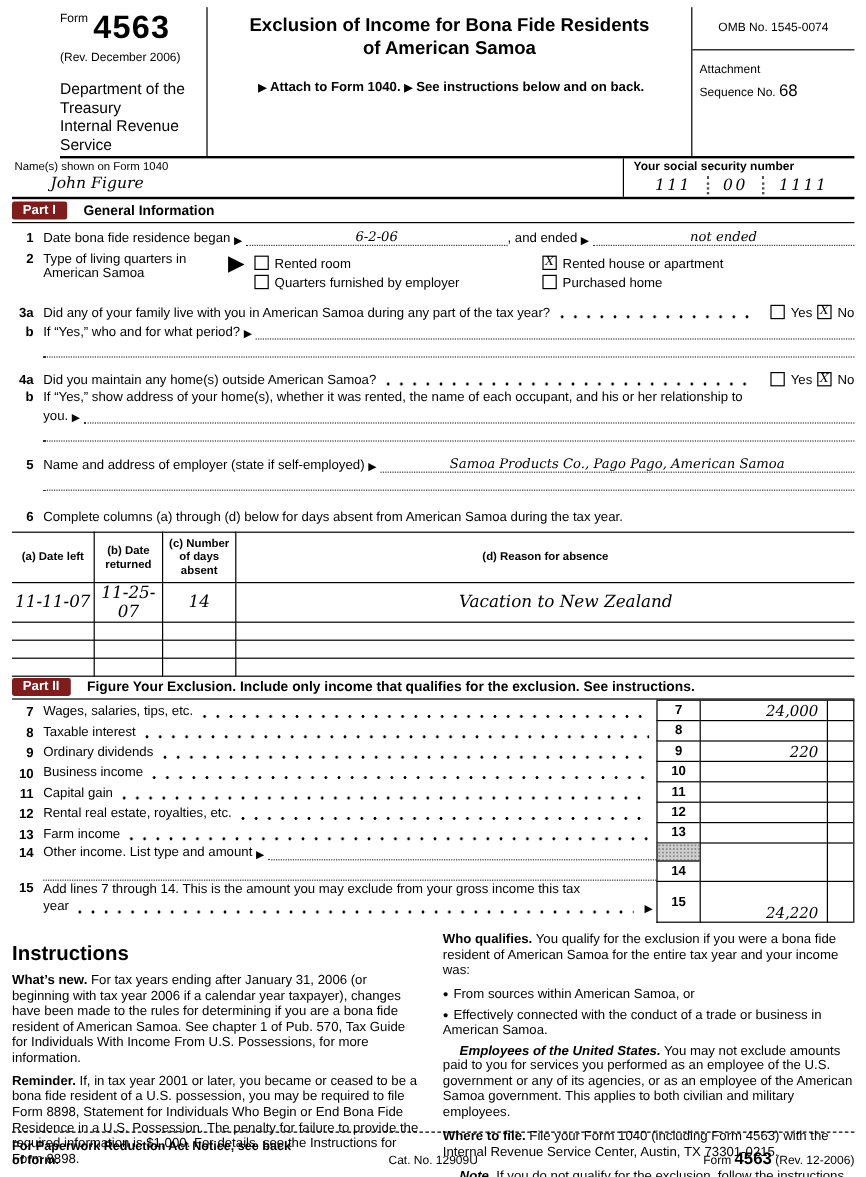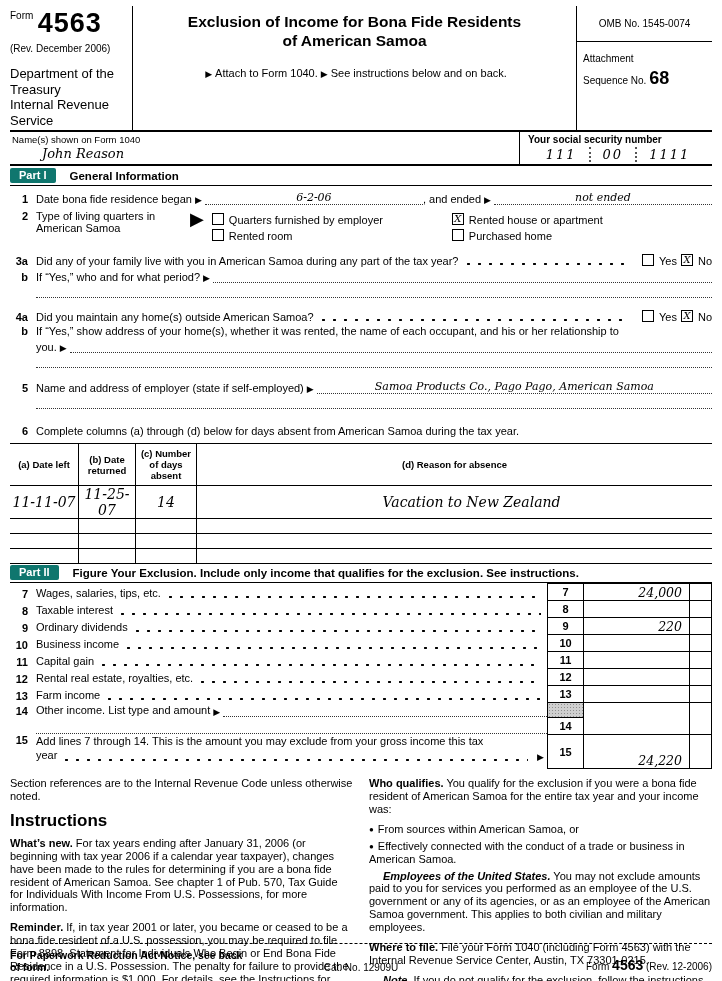--- a/index.html
+++ b/index.html
@@ -1,46 +1,46 @@
 <!DOCTYPE html>
 <html><head>
 <meta charset="utf-8">
 <style>
   html,body{margin:0;padding:0;background:#f2f2f2;}
   .page{width:722px;height:981px;background:#fff;margin:0 auto;position:relative;
         font-family:"Liberation Sans",sans-serif;color:#000;overflow:hidden;
         padding:6px 10px 0 10px;box-sizing:border-box;}
   
-  .hdr{display:flex;border-bottom:2px solid #000;}
+  .hdr{display:flex;border-bottom:2px solid #000;margin-left:40px;}
   .hdr-left{width:118px;padding:4px 4px 2px 0;border-right:1.5px solid #000;}
   .form-word{font-size:10px;vertical-align:top;}
   .form-num{font-size:27px;font-weight:bold;letter-spacing:1px;line-height:1;}
   .rev{font-size:10px;margin-top:6px;}
   .agency{font-size:13px;margin-top:12px;line-height:1.2;}
   .hdr-center{flex:1;text-align:center;padding:6px 6px 2px 6px;}
   .title{font-size:15.5px;font-weight:bold;line-height:1.25;}
-  .attach-line{font-size:11px;font-weight:normal;margin-top:16px;display:flex;justify-content:center;}
+  .attach-line{font-size:11px;font-weight:bold;margin-top:16px;display:flex;justify-content:center;}
   .hdr-right{width:135px;border-left:1.5px solid #000;display:flex;flex-direction:column;}
   .omb{font-size:10px;padding:12px 6px;text-align:center;border-bottom:1.5px solid #000;}
   .attach-seq{font-size:10px;padding:10px 6px;line-height:1.35;}
-  .seq-num{font-size:18px;font-weight:bold;}
+  .seq-num{font-size:14px;font-weight:normal;}
   
   .name-row{display:flex;border-bottom:2px solid #000;}
   .name-cell{flex:1;padding:2px 0 1px 2px;}
   .small-label{font-size:9.5px;}
   .hand{font-family:"DejaVu Serif",serif;font-style:italic;}
   .name-val{font-size:13px;margin:1px 0 2px 30px;}
   .ssn-cell{width:180px;border-left:1.5px solid #000;padding:2px 4px 1px 8px;}
   .ssn-label{font-size:10px;font-weight:bold;}
   .ssn-num{font-size:13px;text-align:center;margin-top:2px;display:flex;justify-content:center;align-items:center;}
   .ssn-num span{letter-spacing:2px;}
   .ssn-mid{border-left:2px dotted #555;border-right:2px dotted #555;padding:0 12px;margin:0 12px;}
   
   .part-bar{display:flex;align-items:center;border-bottom:1.5px solid #000;padding:1px 0 2px 0;margin-top:1px;}
-  .part-tag{background:#0f766e;color:#fff;font-weight:bold;font-size:11px;padding:1px 9px 2px 9px;border-radius:2px;}
+  .part-tag{background:#7f1d1d;color:#fff;font-weight:bold;font-size:11px;padding:1px 9px 2px 9px;border-radius:2px;}
   .part-title{font-weight:bold;font-size:11.5px;margin-left:14px;}
   .part-sub{font-weight:bold;}
   
   .p1{font-size:11px;}
   .ln{display:flex;align-items:flex-end;margin-top:5px;}
   .num{width:26px;text-align:right;padding-right:8px;font-weight:bold;flex:none;box-sizing:border-box;}
   .arrow{font-size:9px;padding:0 3px;flex:none;}
   .bigarrow{font-size:18px;line-height:1;padding:0 4px;}
   .fill{flex:1;border-bottom:1.5px dotted #333;text-align:center;min-height:13px;}
   .fill .hand{font-size:11px;}
@@ -133,21 +133,21 @@
         <div>Attachment</div>
         <div><span>Sequence No.</span>
              <span class="seq-num">68</span></div>
       </div>
     </div>
   </div>
 
   <div class="name-row">
     <div class="name-cell">
       <div class="small-label">Name(s) shown on Form 1040</div>
-      <div class="name-val hand">John Reason</div>
+      <div class="name-val hand">John Figure</div>
     </div>
     <div class="ssn-cell">
       <div class="ssn-label">Your social security number</div>
       <div class="ssn-num hand">
         <span>111</span>
           <span class="ssn-mid">00</span>
           <span>1111</span>
       </div>
     </div>
   </div>
@@ -173,25 +173,25 @@
       <span class="num">2</span>
       <span style="width:150px;flex:none;">
         <span>Type of living quarters in</span><br>
         <span>American Samoa</span>
       </span>
       <span class="bigarrow">▶</span>
       <span class="optgrid">
         <span class="optcol1">
           <div class="opt">
             <span class="cb"></span>
-            <span>Quarters furnished by employer</span>
+            <span>Rented room</span>
           </div>
           <div class="opt">
             <span class="cb"></span>
-            <span>Rented room</span>
+            <span>Quarters furnished by employer</span>
           </div>
         </span>
         <span class="optcol2">
           <div class="opt">
             <span class="cb">X</span>
             <span>Rented house or apartment</span>
           </div>
           <div class="opt">
             <span class="cb"></span>
             <span>Purchased home</span>
@@ -419,21 +419,20 @@
       <div class="gc numb">15</div>
       <div class="gc amt">
           <span class="hand">24,220</span>
         </div>
       <div class="gc"></div>
     </div>
   </div>
 
   <div class="instr">
     <div class="icol">
-      <p>Section references are to the Internal Revenue Code unless otherwise noted.</p>
       <h2>Instructions</h2>
       <p><b>What’s new.</b> <span>For tax years ending after January 31, 2006 (or beginning with tax year 2006 if a calendar year taxpayer), changes have been made to the rules for determining if you are a bona fide resident of American Samoa. See chapter 1 of Pub. 570, Tax Guide for Individuals With Income From U.S. Possessions, for more information.</span></p>
       <p><b>Reminder.</b> <span>If, in tax year 2001 or later, you became or ceased to be a bona fide resident of a U.S. possession, you may be required to file Form 8898, Statement for Individuals Who Begin or End Bona Fide Residence in a U.S. Possession. The penalty for failure to provide the required information is $1,000. For details, see the Instructions for Form 8898.</span></p>
       <p><b>Purpose of form.</b> <span>Use Form 4563 to figure the amount of income from American Samoa you may exclude from your gross income.</span></p>
     </div>
     <div class="icol">
       <p><b>Who qualifies.</b> <span>You qualify for the exclusion if you were a bona fide resident of American Samoa for the entire tax year and your income was:</span></p>
       <div class="bullet">
         <p><span class="bul">●</span><span>From sources within American Samoa, or</span></p>
         <p><span class="bul">●</span><span>Effectively connected with the conduct of a trade or business in American Samoa.</span></p>

